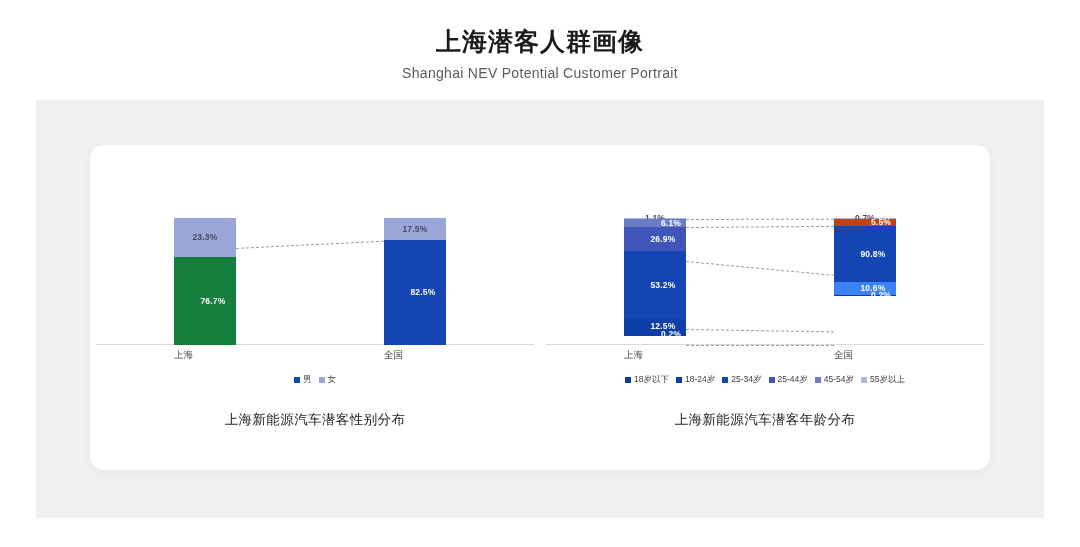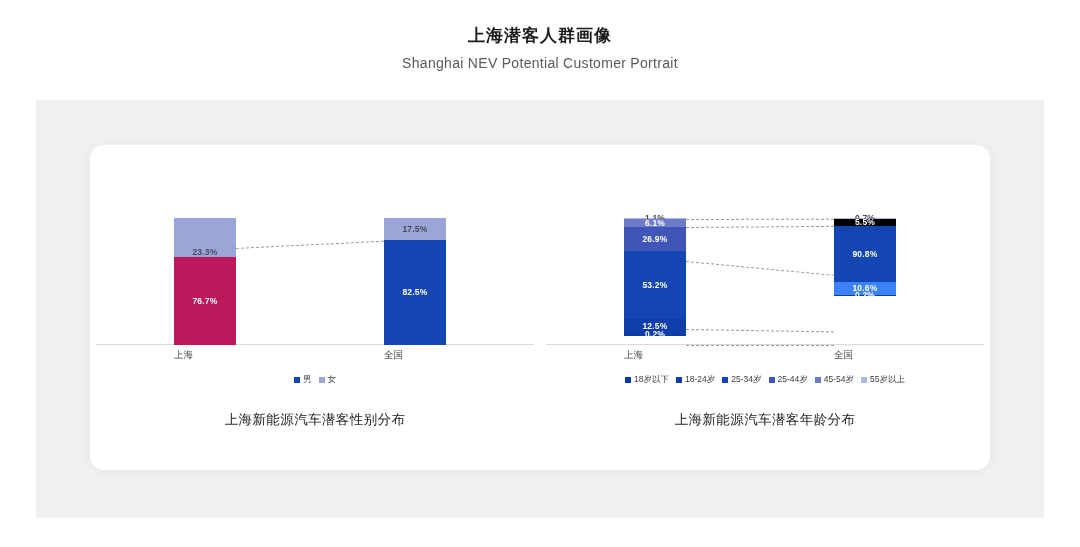--- a/index.html
+++ b/index.html
@@ -8,21 +8,21 @@
     height: 547px;
     background: #ffffff;
     font-family: "Liberation Sans", "DejaVu Sans", sans-serif;
     overflow: hidden;
   }
   .page { position: relative; width: 1080px; height: 547px; background: #fff; }
 
   
   .header { position: absolute; top: 0; left: 0; width: 1080px; text-align: center; }
   .main-title {
-    font-size: 17px;
+    font-size: 25px;
     font-weight: bold;
     color: #1b1b1b;
     letter-spacing: 1px;
     padding-top: 26px;
     line-height: 1.2;
   }
   .sub-title {
     font-size: 14px;
     color: #5a5a5a;
     letter-spacing: 0.3px;
@@ -80,21 +80,21 @@
     justify-content: center;
     overflow: visible;
   }
   .seg-label {
     font-size: 8.5px;
     font-weight: bold;
     line-height: 1;
     white-space: nowrap;
     letter-spacing: 0.2px;
   }
-  .seg-label.on-dark  { color: #ffffff; }
+  .seg-label.on-dark  { color: #ffffff; margin-left: 16px; }
   .seg-label.on-light { color: #4a4a58; }
   .seg-label.tiny {
     position: absolute;
     left: 50%;
     transform: translateX(-50%);
   }
 
   
   .axis-line {
     position: absolute;
@@ -161,24 +161,24 @@
     <div class="sub-title">Shanghai NEV Potential Customer Portrait</div>
   </div>
 
   <div class="gray-panel">
     <div class="white-card">
       <div class="charts-row" id="charts-row">
           <div class="chart-block left">
             <div class="plot">
               <div class="axis-line"></div>
               <div class="bar pos-a">
-                <div class="seg" style="height: 43px; background: rgb(154, 166, 216); align-items: flex-end;">
+                <div class="seg" style="height: 43px; background: rgb(154, 166, 216);">
                   <span class="seg-label on-light">23.3%</span>
                 </div>
-                <div class="seg" style="height: 97.409px; background: #be185d;">
+                <div class="seg" style="height: 97.409px; background: #15803d;">
                   <span class="seg-label on-dark">76.7%</span>
                 </div>
               </div>
               <div class="bar pos-b">
                 <div class="seg" style="height: 22.225px; background: rgb(154, 166, 216);">
                   <span class="seg-label on-light">17.5%</span>
                 </div>
                 <div class="seg" style="height: 104.775px; background: rgb(19, 70, 180);">
                   <span class="seg-label on-dark">82.5%</span>
                 </div>
@@ -221,21 +221,21 @@
                   <span class="seg-label on-dark">12.5%</span>
                 </div>
                 <div class="seg" style="height: 0.254px; background: rgb(11, 58, 158);">
                   <span class="seg-label on-dark tiny">0.2%</span>
                 </div>
               </div>
               <div class="bar pos-b">
                 <div class="seg" style="height: 0.889px; background: rgb(174, 184, 224);">
                   <span class="seg-label on-light tiny">0.7%</span>
                 </div>
-                <div class="seg" style="height: 6.985px; background: #000000;">
+                <div class="seg" style="height: 6.985px; background: #c2410c;">
                   <span class="seg-label on-dark tiny">5.5%</span>
                 </div>
                 <div class="seg" style="height: 56.134px; background: rgb(19, 70, 180);">
                   <span class="seg-label on-dark">90.8%</span>
                 </div>
                 <div class="seg" style="height: 13.462px; background: #3b82f6;">
                   <span class="seg-label on-dark">10.6%</span>
                 </div>
                 <div class="seg" style="height: 0.254px; background: rgb(11, 58, 158);">
                   <span class="seg-label on-dark tiny">0.2%</span>

